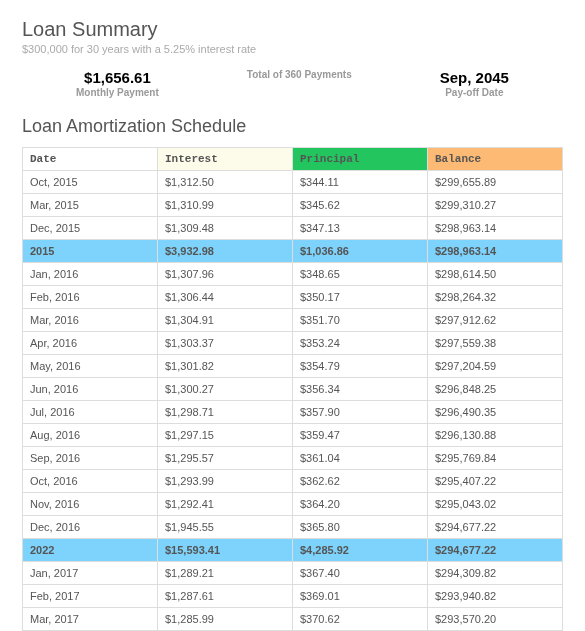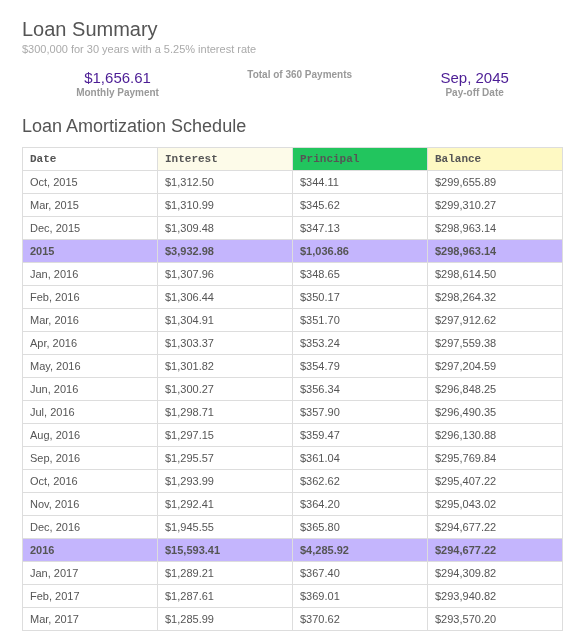--- a/index.html
+++ b/index.html
@@ -24,22 +24,22 @@
   }
   .metrics {
     display: flex;
     justify-content: space-around;
     margin-bottom: 18px;
     padding: 0 10px;
   }
   .metric { text-align: center; }
   .metric-value {
     font-size: 15px;
-    font-weight: 400;
-    color: #4c1d95;
+    font-weight: 700;
+    color: #000000;
     margin-bottom: 1px;
   }
   .metric-label {
     font-size: 10px;
     color: #999;
     font-weight: bold;
   }
   .section-title {
     font-size: 18px;
     font-weight: 400;
@@ -61,23 +61,23 @@
     white-space: nowrap;
   }
   th {
     font-weight: 700;
     color: #555;
     background: #fff;
     font-family: Liberation Mono, monospace;
   }
   th.col-interest { background: #fdfbe9; }
   th.col-principal { background: #22c55e; }
-  th.col-balance { background: #fef9c3; }
+  th.col-balance { background: #fdba74; }
   tr.summary td {
-    background: #c4b5fd;
+    background: #7dd3fc;
     font-weight: 700;
     color: #555;
   }
   col.c1 { width: 25%; }
   col.c2 { width: 25%; }
   col.c3 { width: 25%; }
   col.c4 { width: 25%; }
 </style>
 </head>
 <body>
@@ -207,21 +207,21 @@
         <td>$364.20</td>
         <td>$295,043.02</td>
       </tr>
       <tr>
         <td>Dec, 2016</td>
         <td>$1,945.55</td>
         <td>$365.80</td>
         <td>$294,677.22</td>
       </tr>
       <tr class="summary">
-        <td>2016</td>
+        <td>2022</td>
         <td>$15,593.41</td>
         <td>$4,285.92</td>
         <td>$294,677.22</td>
       </tr>
       <tr>
         <td>Jan, 2017</td>
         <td>$1,289.21</td>
         <td>$367.40</td>
         <td>$294,309.82</td>
       </tr>

